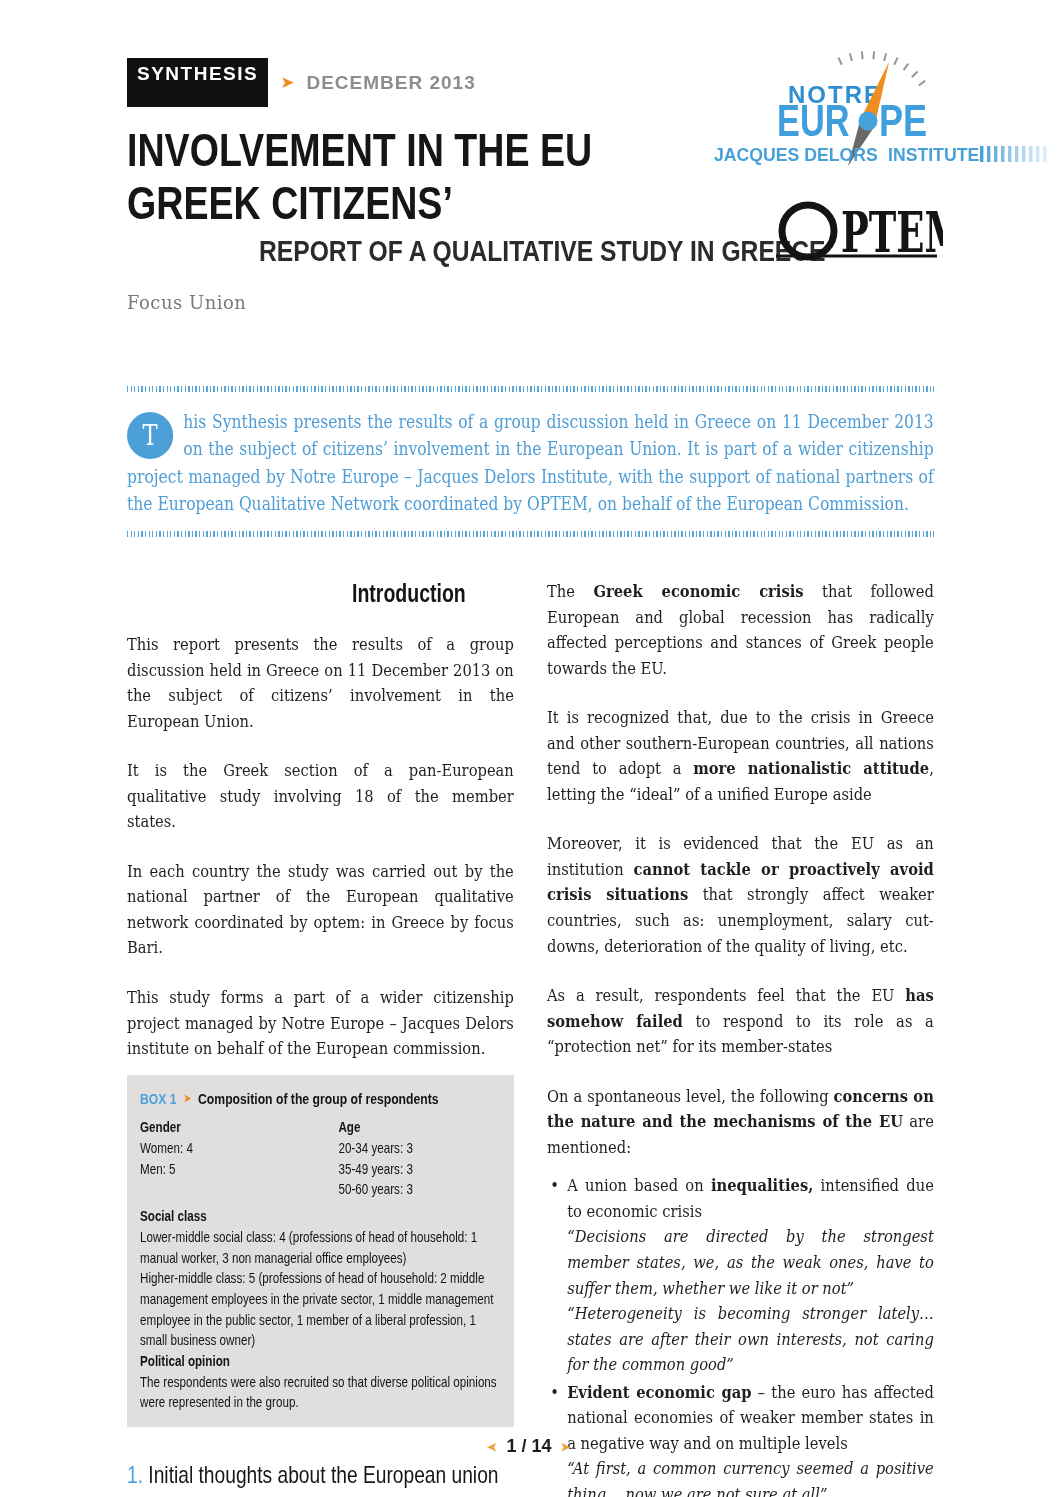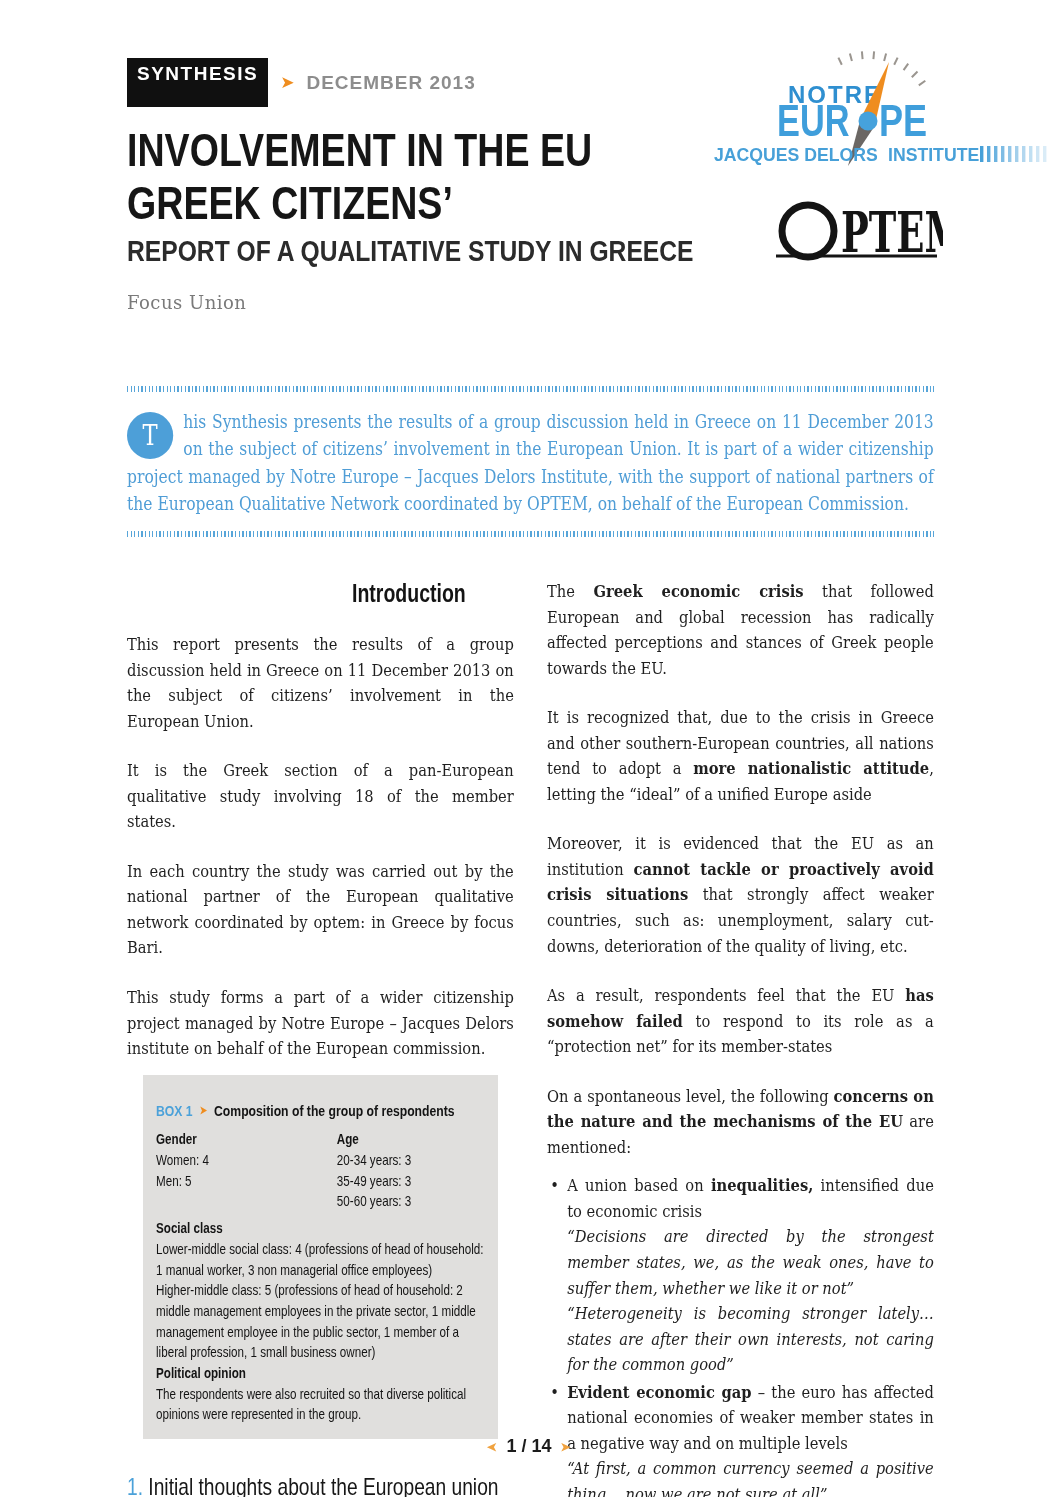--- a/index.html
+++ b/index.html
@@ -11,21 +11,21 @@
   .badge{background:#101010;color:#fff;font-weight:bold;font-size:19px;letter-spacing:1.5px;
          padding:5px 10px 22px;display:inline-block;}
   .arrow{color:#ef8d1f;line-height:1;}
   .badge-row .arrow{font-size:17px;}
   .date{color:#8d8d8d;font-weight:bold;font-size:19px;letter-spacing:1px;}
   .cond{display:inline-block;transform:scaleX(0.8);transform-origin:0 50%;white-space:nowrap;}
   .title{margin:16px 0 0;font-family:"Liberation Sans",sans-serif;font-weight:700;
          font-size:47px;line-height:1.13;color:#161616;letter-spacing:0;}
   .title .tline{display:block;}
   .subtitle{margin-top:6px;font-family:"Liberation Sans",sans-serif;font-weight:700;
-            font-size:29px;color:#2b2b2b;}
+            font-size:29px;color:#2b2b2b;text-align:center;}
   .subtitle .cond{transform:scaleX(0.85);}
   .author{margin-top:24px;color:#7a7a7a;font-size:18px;letter-spacing:0.5px;}
   .logo-ne{position:absolute;top:40px;left:712px;}
   .logo-optem{position:absolute;top:192px;left:773px;}
   
   .abstract{margin:73px 124px 0 127px;}
   .tickrule{height:6px;background:repeating-linear-gradient(90deg,#57a5d9 0,#57a5d9 1.3px,transparent 1.3px,transparent 3.6px);}
   .abstract-body{padding:16px 0 14px;}
   .sq{width:119%;transform:scaleX(0.84);transform-origin:0 0;}
   .abstract-text{margin:0;font-size:18.5px;line-height:1.47;color:#4f9dd6;text-align:justify;}
@@ -35,21 +35,21 @@
   
   .columns{display:flex;gap:33px;margin:42px 124px 0 127px;align-items:flex-start;}
   .col{width:387px;flex:0 0 387px;}
   h2.intro{margin:0 16px 24px;font-family:"Liberation Sans",sans-serif;font-weight:700;
            font-size:25px;color:#141414;text-align:right;}
   h2.intro .cond{transform:scaleX(0.78);}
   .col p{margin:0 0 13px;font-size:17.5px;line-height:1.46;text-align:justify;}
   .col p.gap{margin-bottom:24px;}
   .rich{white-space:pre-line;}
   
-  .box1{background:#e0dfdd;margin:6px 16px 34px;padding:25px 13px 14px;overflow:hidden;}
+  .box1{background:#e0dfdd;margin:6px 0 34px;padding:13px 13px 14px;overflow:hidden;}
   .box-sq{width:127%;transform:scaleX(0.787);transform-origin:0 0;
           font-family:"Liberation Sans",sans-serif;font-size:14.8px;line-height:1.4;color:#141414;}
   .box-head{display:flex;align-items:baseline;gap:9px;margin-bottom:8px;font-weight:bold;font-size:15.5px;}
   .box-label{color:#4ba1d9;}
   .box-head .arrow{font-size:11px;align-self:center;}
   .box-grid{display:grid;grid-template-columns:55% 45%;margin-bottom:6px;}
   .bh{font-weight:bold;}
   
   h3.sec{margin:0 0 18px;font-family:"Liberation Sans",sans-serif;font-weight:400;
          font-size:24px;color:#161616;}

